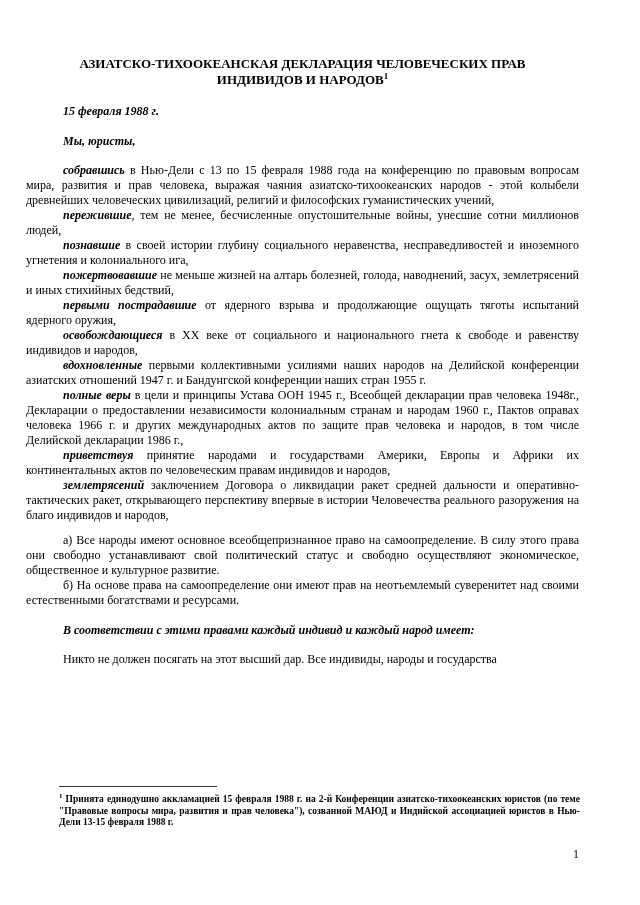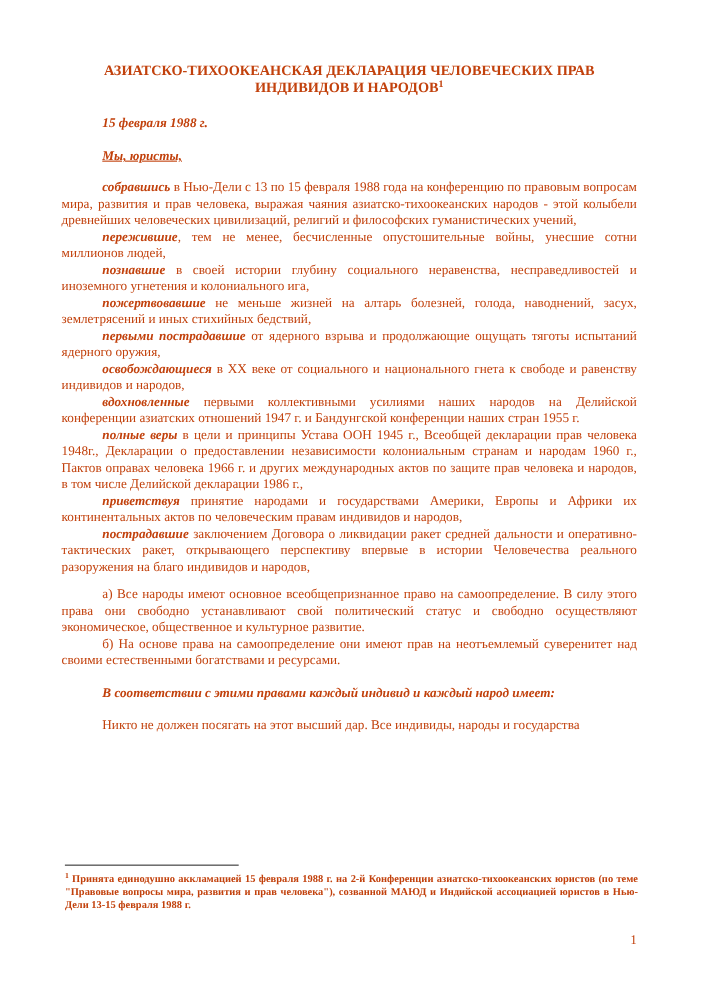--- a/index.html
+++ b/index.html
@@ -3,39 +3,39 @@
 <meta charset="utf-8">
 <style>
   html, body { margin: 0; padding: 0; background: #ffffff; }
   .page {
     position: relative;
     width: 640px;
     height: 905px;
     margin: 0 auto;
     background: #ffffff;
     box-sizing: border-box;
-    padding: 56px 61px 0 56px;
+    padding: 56px 61px 0 26px;
     font-family: "Liberation Serif", "DejaVu Serif", serif;
     font-size: 12px;
     line-height: 15px;
-    color: #c2410c;
+    color: #000000;
     overflow: hidden;
   }
   .title {
     text-align: center;
     font-weight: bold;
     font-size: 13px;
     line-height: 16px;
     margin: 0;
   }
   .title sup { font-size: 9px; line-height: 0; }
   p { margin: 0; text-indent: 37px; text-align: justify; }
   .bi { font-weight: bold; font-style: italic; }
   .date-line { margin-top: 16px; }
-  .salutation { margin-top: 15px; text-decoration: underline; }
+  .salutation { margin-top: 15px; }
   .preamble { margin-top: 14px; }
   .resolution { margin-top: 6px; }
   .clauses { margin-top: 10px; }
   .transition { margin-top: 15px; }
   .article { margin-top: 14px; }
   .article-heading { font-weight: bold; }
   .footnote {
     position: absolute;
     left: 59px;
     top: 786px;
@@ -74,21 +74,21 @@
   <div class="preamble">
     <p><span class="bi">собравшись</span><span> в Нью-Дели с 13 по 15 февраля 1988 года на конференцию по правовым вопросам мира, развития и прав человека, выражая чаяния азиатско-тихоокеанских народов - этой колыбели древнейших человеческих цивилизаций, религий и философских гуманистических учений,</span></p>
     <p><span class="bi">пережившие</span><span>, тем не менее, бесчисленные опустошительные войны, унесшие сотни миллионов людей,</span></p>
     <p><span class="bi">познавшие</span><span> в своей истории глубину социального неравенства, несправедливостей и иноземного угнетения и колониального ига,</span></p>
     <p><span class="bi">пожертвовавшие</span><span> не меньше жизней на алтарь болезней, голода, наводнений, засух, землетрясений и иных стихийных бедствий,</span></p>
     <p><span class="bi">первыми пострадавшие</span><span> от ядерного взрыва и продолжающие ощущать тяготы испытаний ядерного оружия,</span></p>
     <p><span class="bi">освобождающиеся</span><span> в XX веке от социального и национального гнета к свободе и равенству индивидов и народов,</span></p>
     <p><span class="bi">вдохновленные</span><span> первыми коллективными усилиями наших народов на Делийской конференции азиатских отношений 1947 г. и Бандунгской конференции наших стран 1955 г.</span></p>
     <p><span class="bi">полные веры</span><span> в цели и принципы Устава ООН 1945 г., Всеобщей декларации прав человека 1948г., Декларации о предоставлении независимости колониальным странам и народам 1960 г., Пактов оправах человека 1966 г. и других международных актов по защите прав человека и народов, в том числе Делийской декларации 1986 г.,</span></p>
     <p><span class="bi">приветствуя</span><span> принятие народами и государствами Америки, Европы и Африки их континентальных актов по человеческим правам индивидов и народов,</span></p>
-    <p><span class="bi">пострадавшие</span><span> заключением Договора о ликвидации ракет средней дальности и оперативно-тактических ракет, открывающего перспективу впервые в истории Человечества реального разоружения на благо индивидов и народов,</span></p>
+    <p><span class="bi">землетрясений</span><span> заключением Договора о ликвидации ракет средней дальности и оперативно-тактических ракет, открывающего перспективу впервые в истории Человечества реального разоружения на благо индивидов и народов,</span></p>
   </div>
 
 
   <div class="clauses">
     <p>а) Все народы имеют основное всеобщепризнанное право на самоопределение. В силу этого права они свободно устанавливают свой политический статус и свободно осуществляют экономическое, общественное и культурное развитие.</p>
     <p>б) На основе права на самоопределение они имеют прав на неотъемлемый суверенитет над своими естественными богатствами и ресурсами.</p>
   </div>
 
   <p class="bi transition">В соответствии с этими правами каждый индивид и каждый народ имеет:</p>
 

